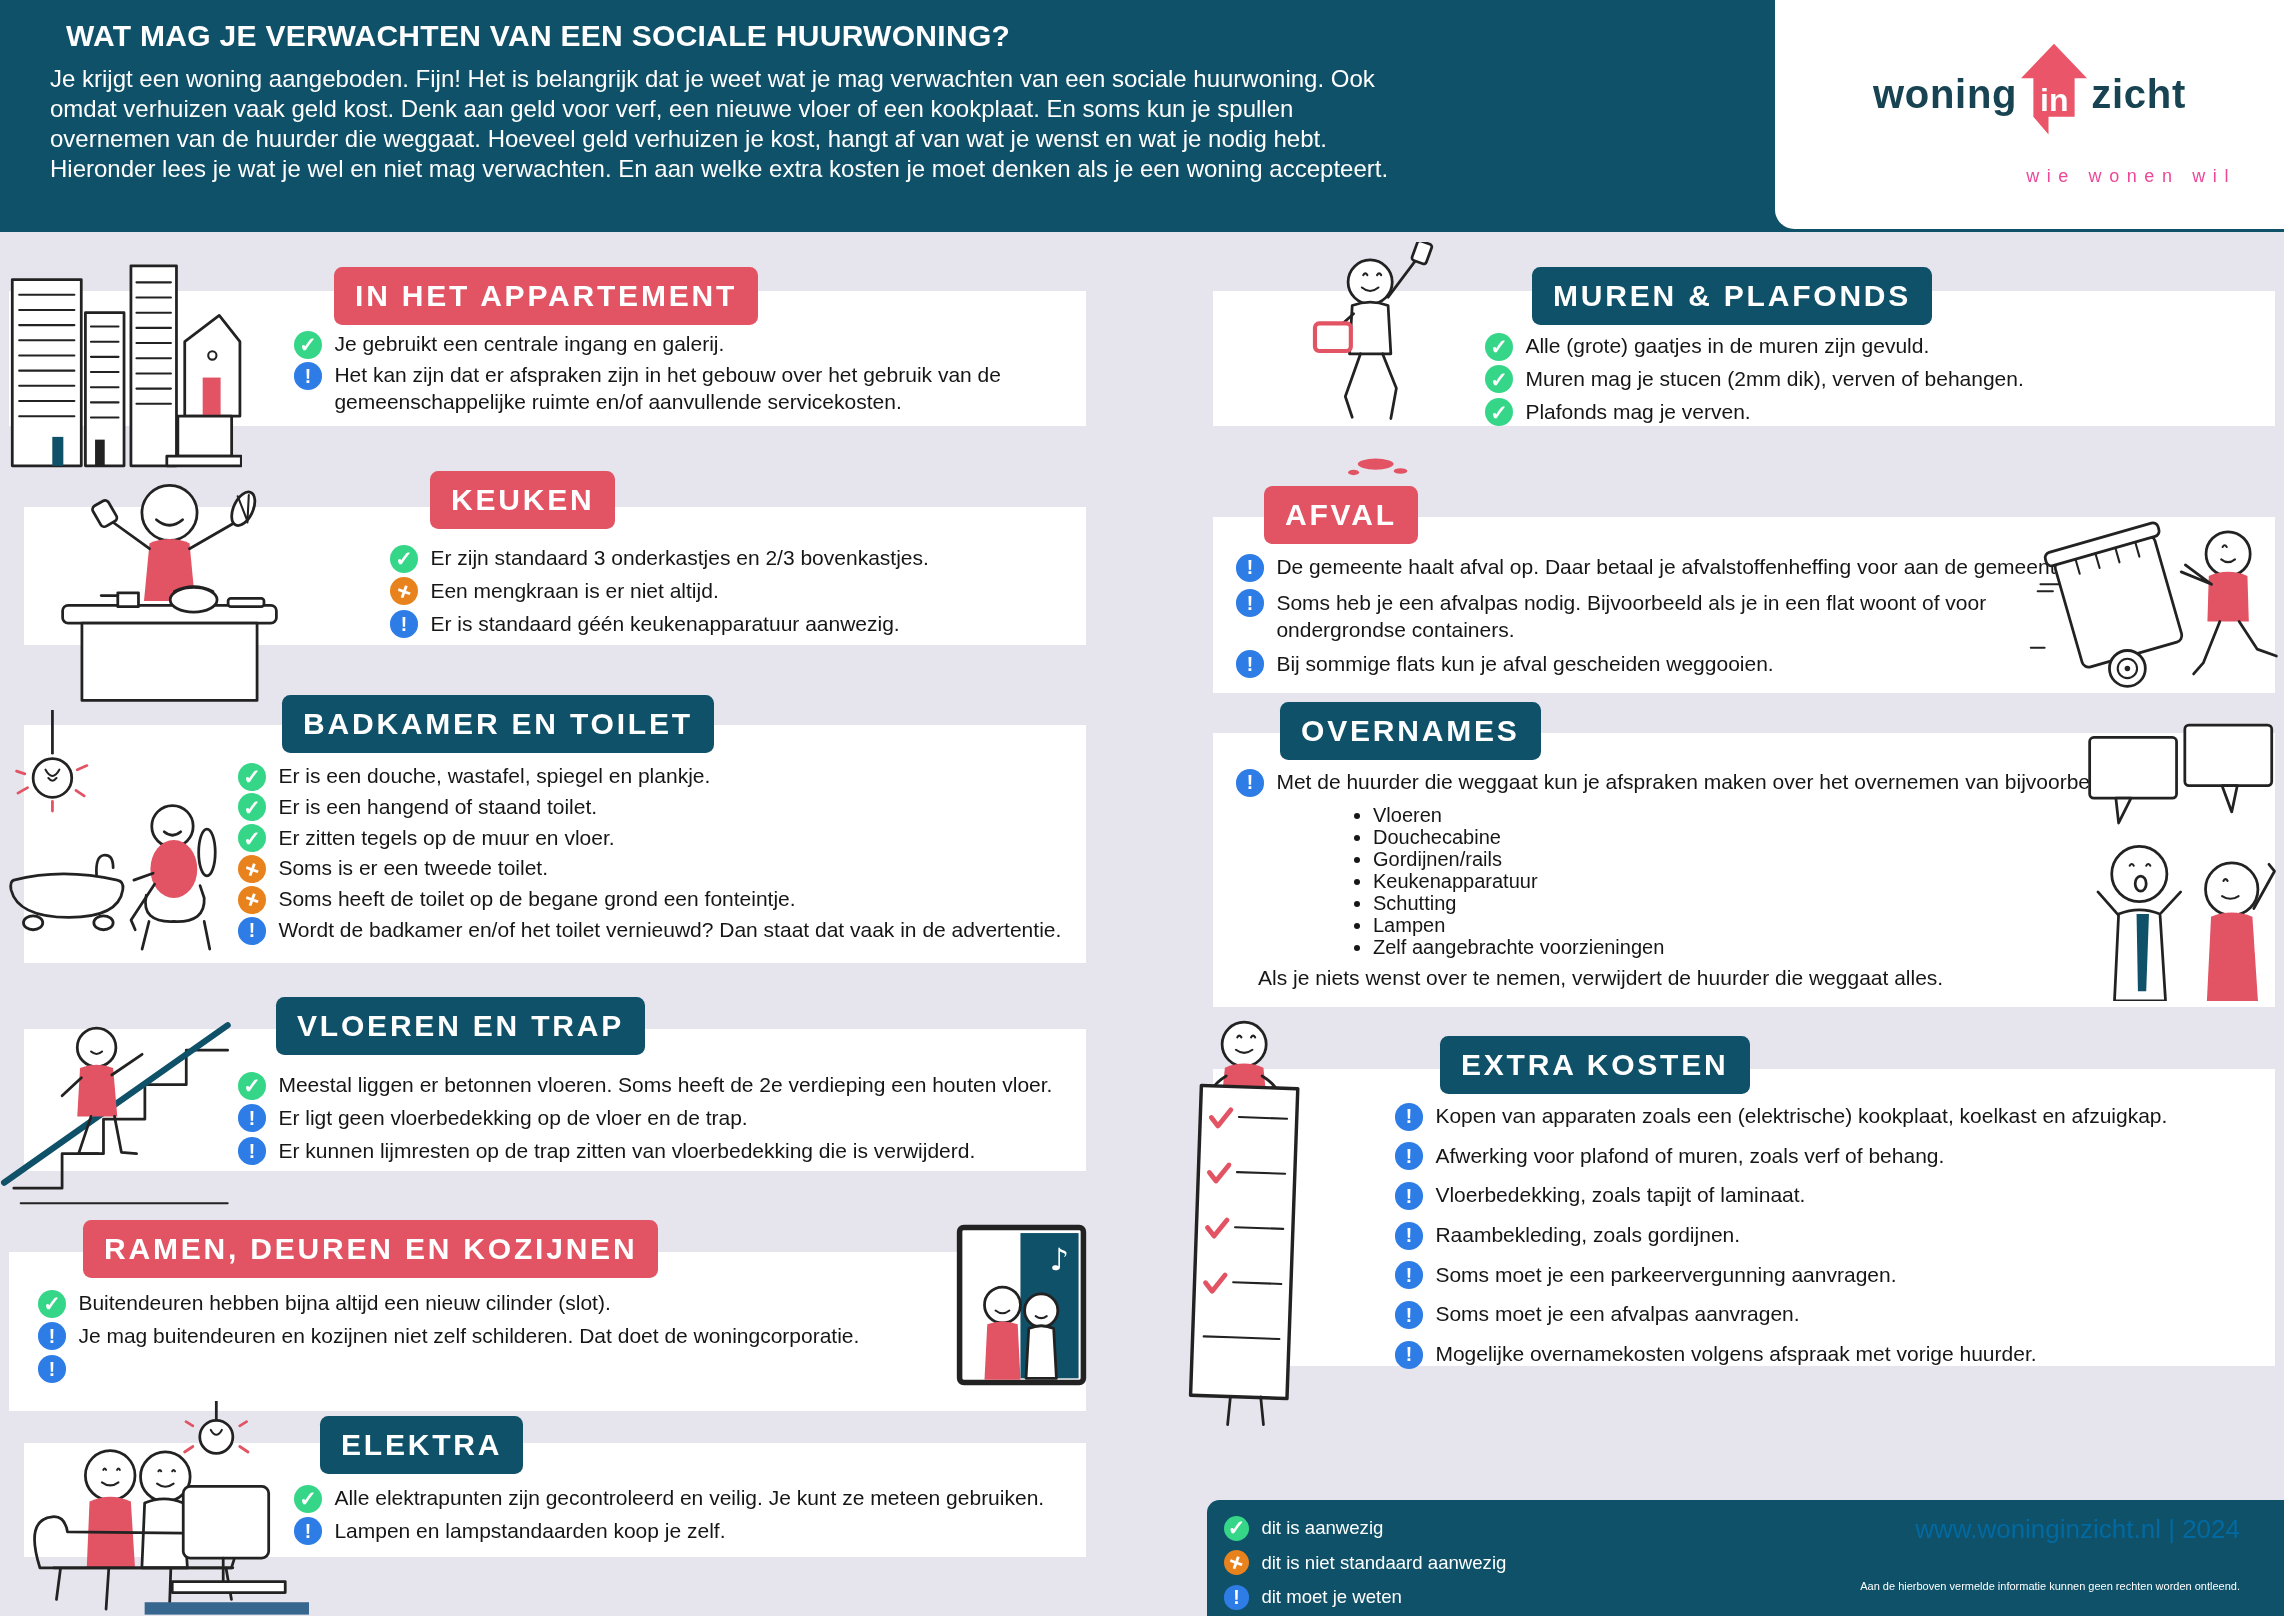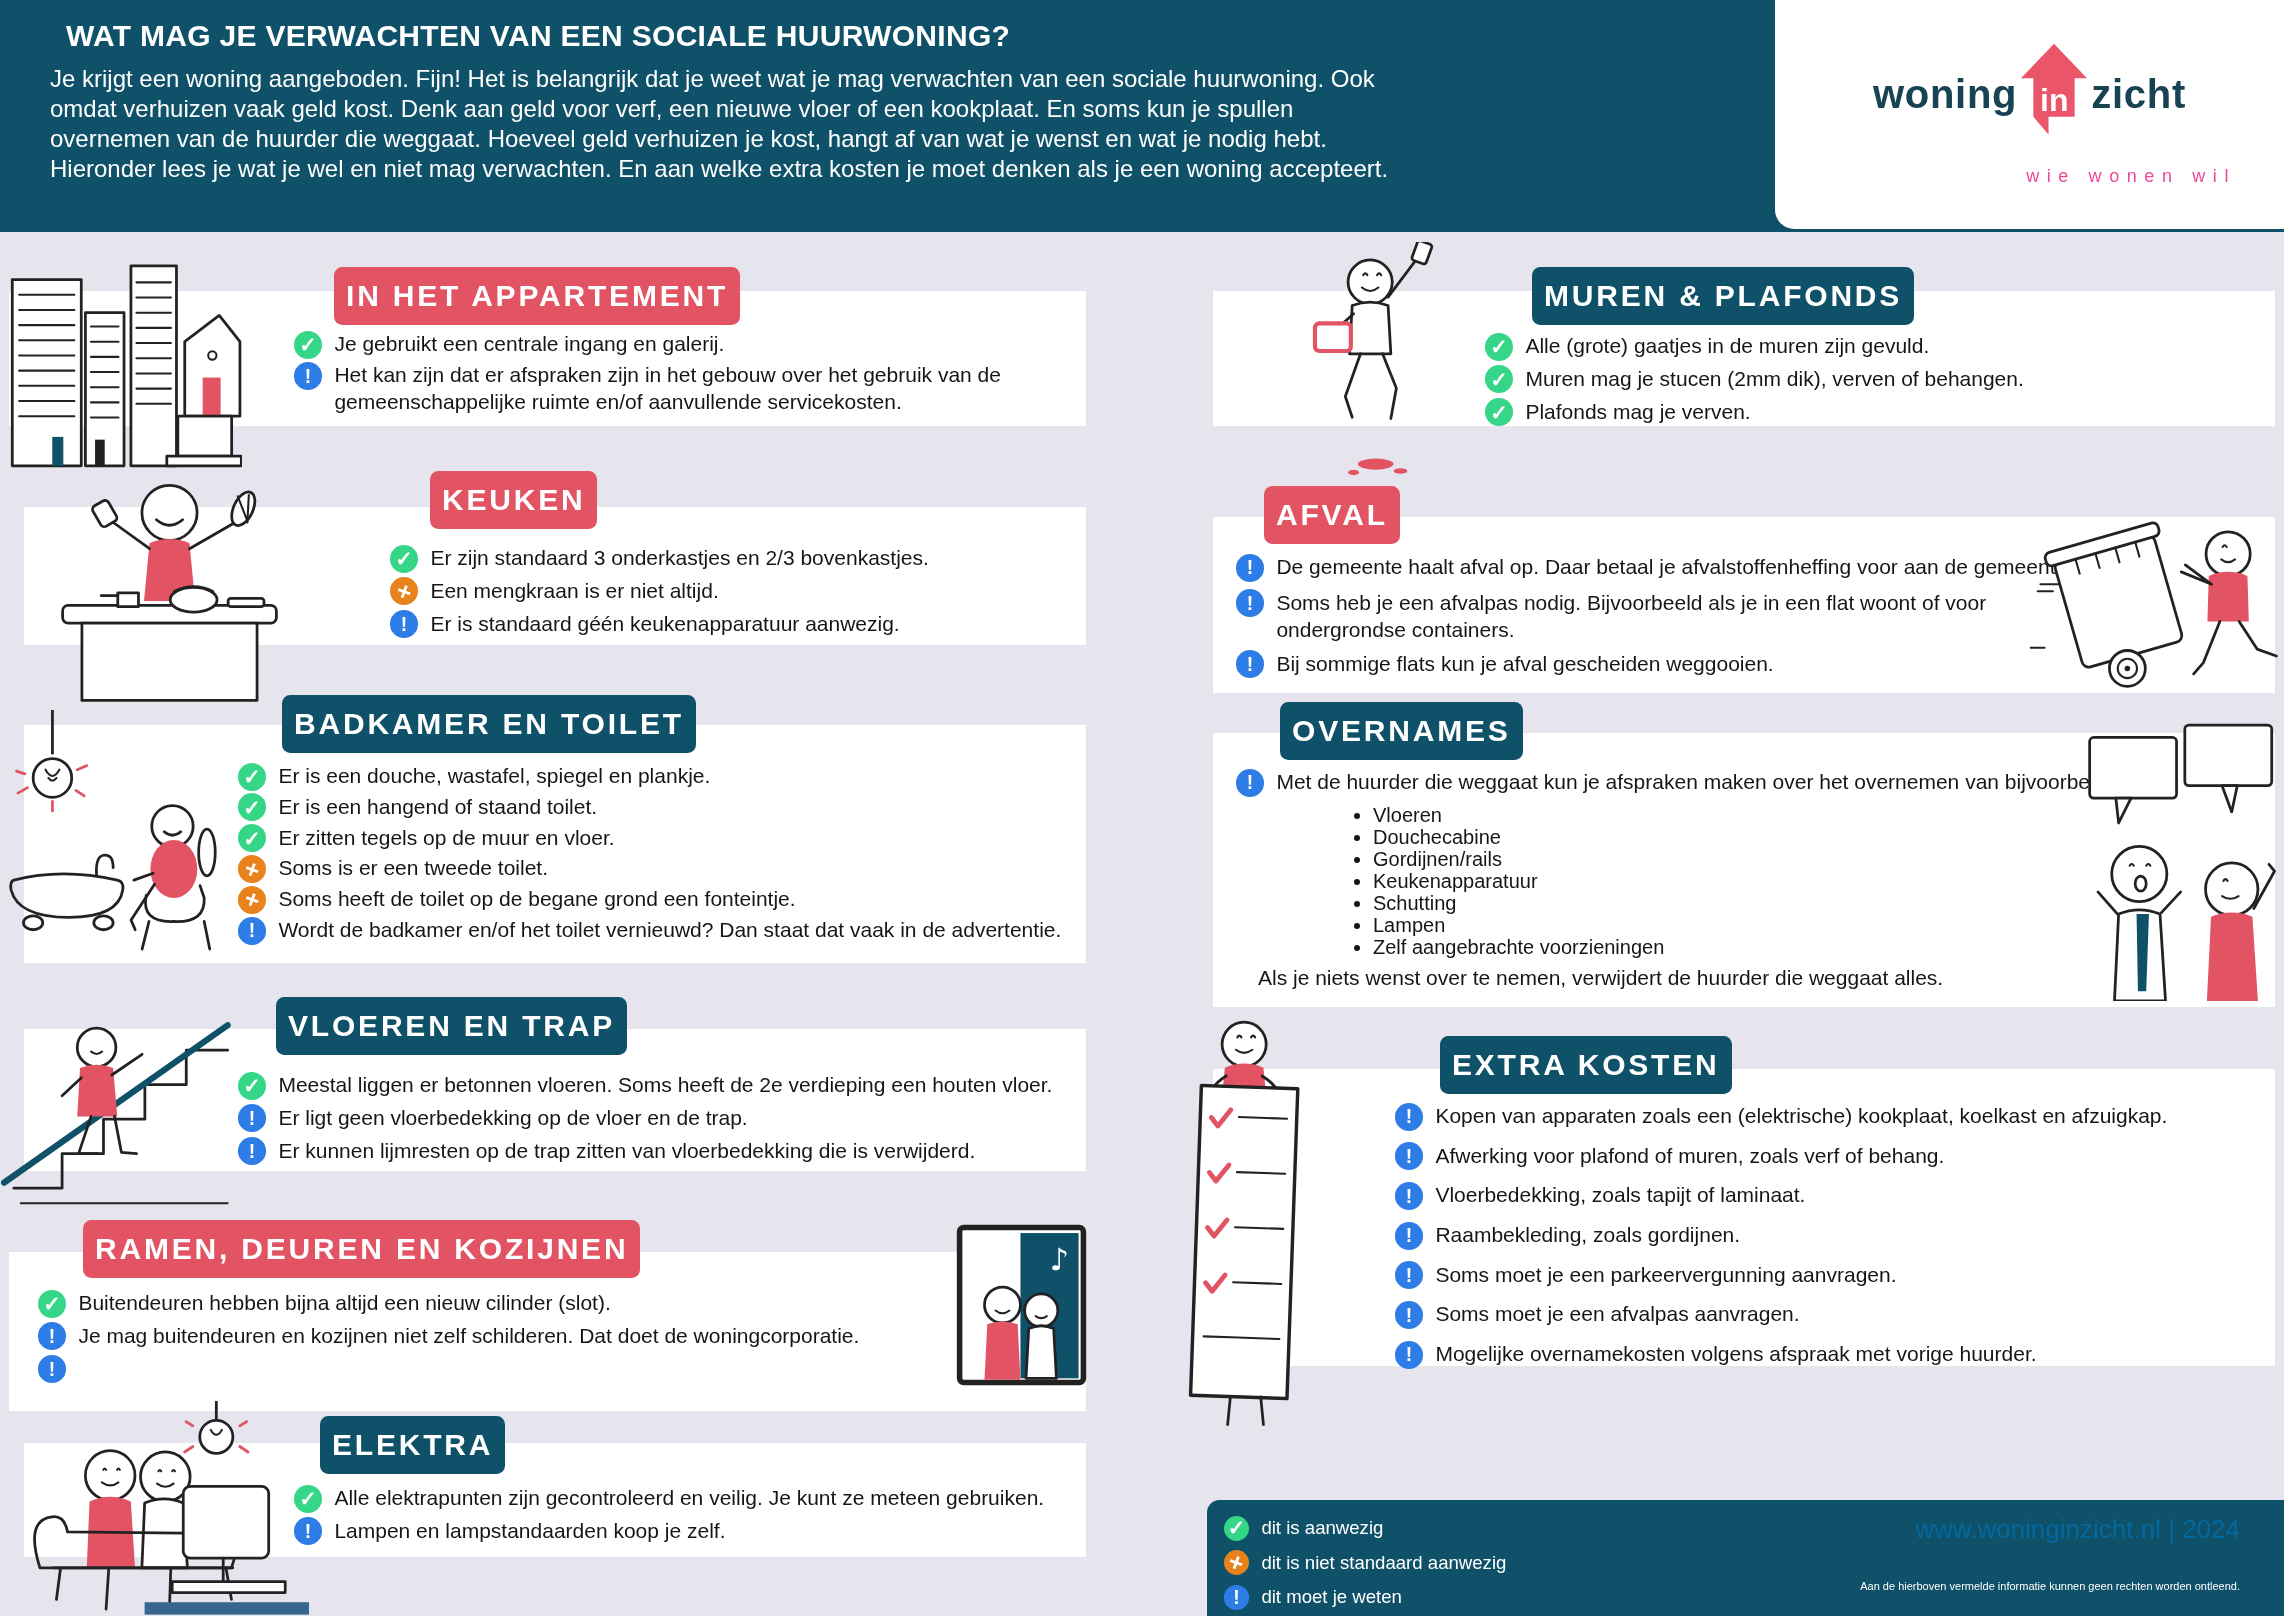--- a/index.html
+++ b/index.html
@@ -12,21 +12,21 @@
   .intro{position:absolute;left:50px;top:64px;color:#fff;font-size:24px;line-height:30px;font-weight:400;}
   .logo-box{position:absolute;right:0;top:0;width:509px;height:229px;background:#fff;border-bottom-left-radius:19.3px;
     display:flex;flex-direction:column;align-items:center;justify-content:center;}
   .logo-row{display:flex;align-items:center;}
   .logo-word{font-size:40px;font-weight:800;color:#174353;letter-spacing:0.7px;line-height:1;}
   .logo-house{position:relative;width:66px;height:104px;margin:0 4.1px;flex:0 0 auto;}
   .logo-house .in{position:absolute;left:0;top:40px;width:66px;text-align:center;color:#fff;font-weight:800;font-size:32px;}
   .logo-tagline{font-size:18px;letter-spacing:7.6px;color:#ec4899;margin-top:20px;align-self:flex-end;padding-right:48px;}
 
   .panel{position:absolute;background:#ffffff;}
-  .chip{position:absolute;height:58px;display:inline-flex;align-items:center;padding:0 12px;border-radius:8.3px;
+  .chip{position:absolute;height:58px;display:inline-flex;align-items:center;padding:0 21px;border-radius:8.3px;
     color:#fff;font-weight:700;font-size:30px;letter-spacing:2.8px;white-space:nowrap;}
   .chip.red{background:#e25364;}
   .chip.teal{background:#0e5168;}
 
   .items{position:absolute;display:flex;flex-direction:column;}
   .row{display:flex;align-items:flex-start;gap:12.4px;font-size:21px;line-height:27px;}
   .badge{flex:0 0 auto;width:28px;height:28px;border-radius:50%;display:flex;align-items:center;justify-content:center;
     color:#fff;font-weight:800;margin-top:0.7px;}
   .badge i{font-style:normal;display:block;}
   .badge.check{background:#36d688;font-size:21px;}

